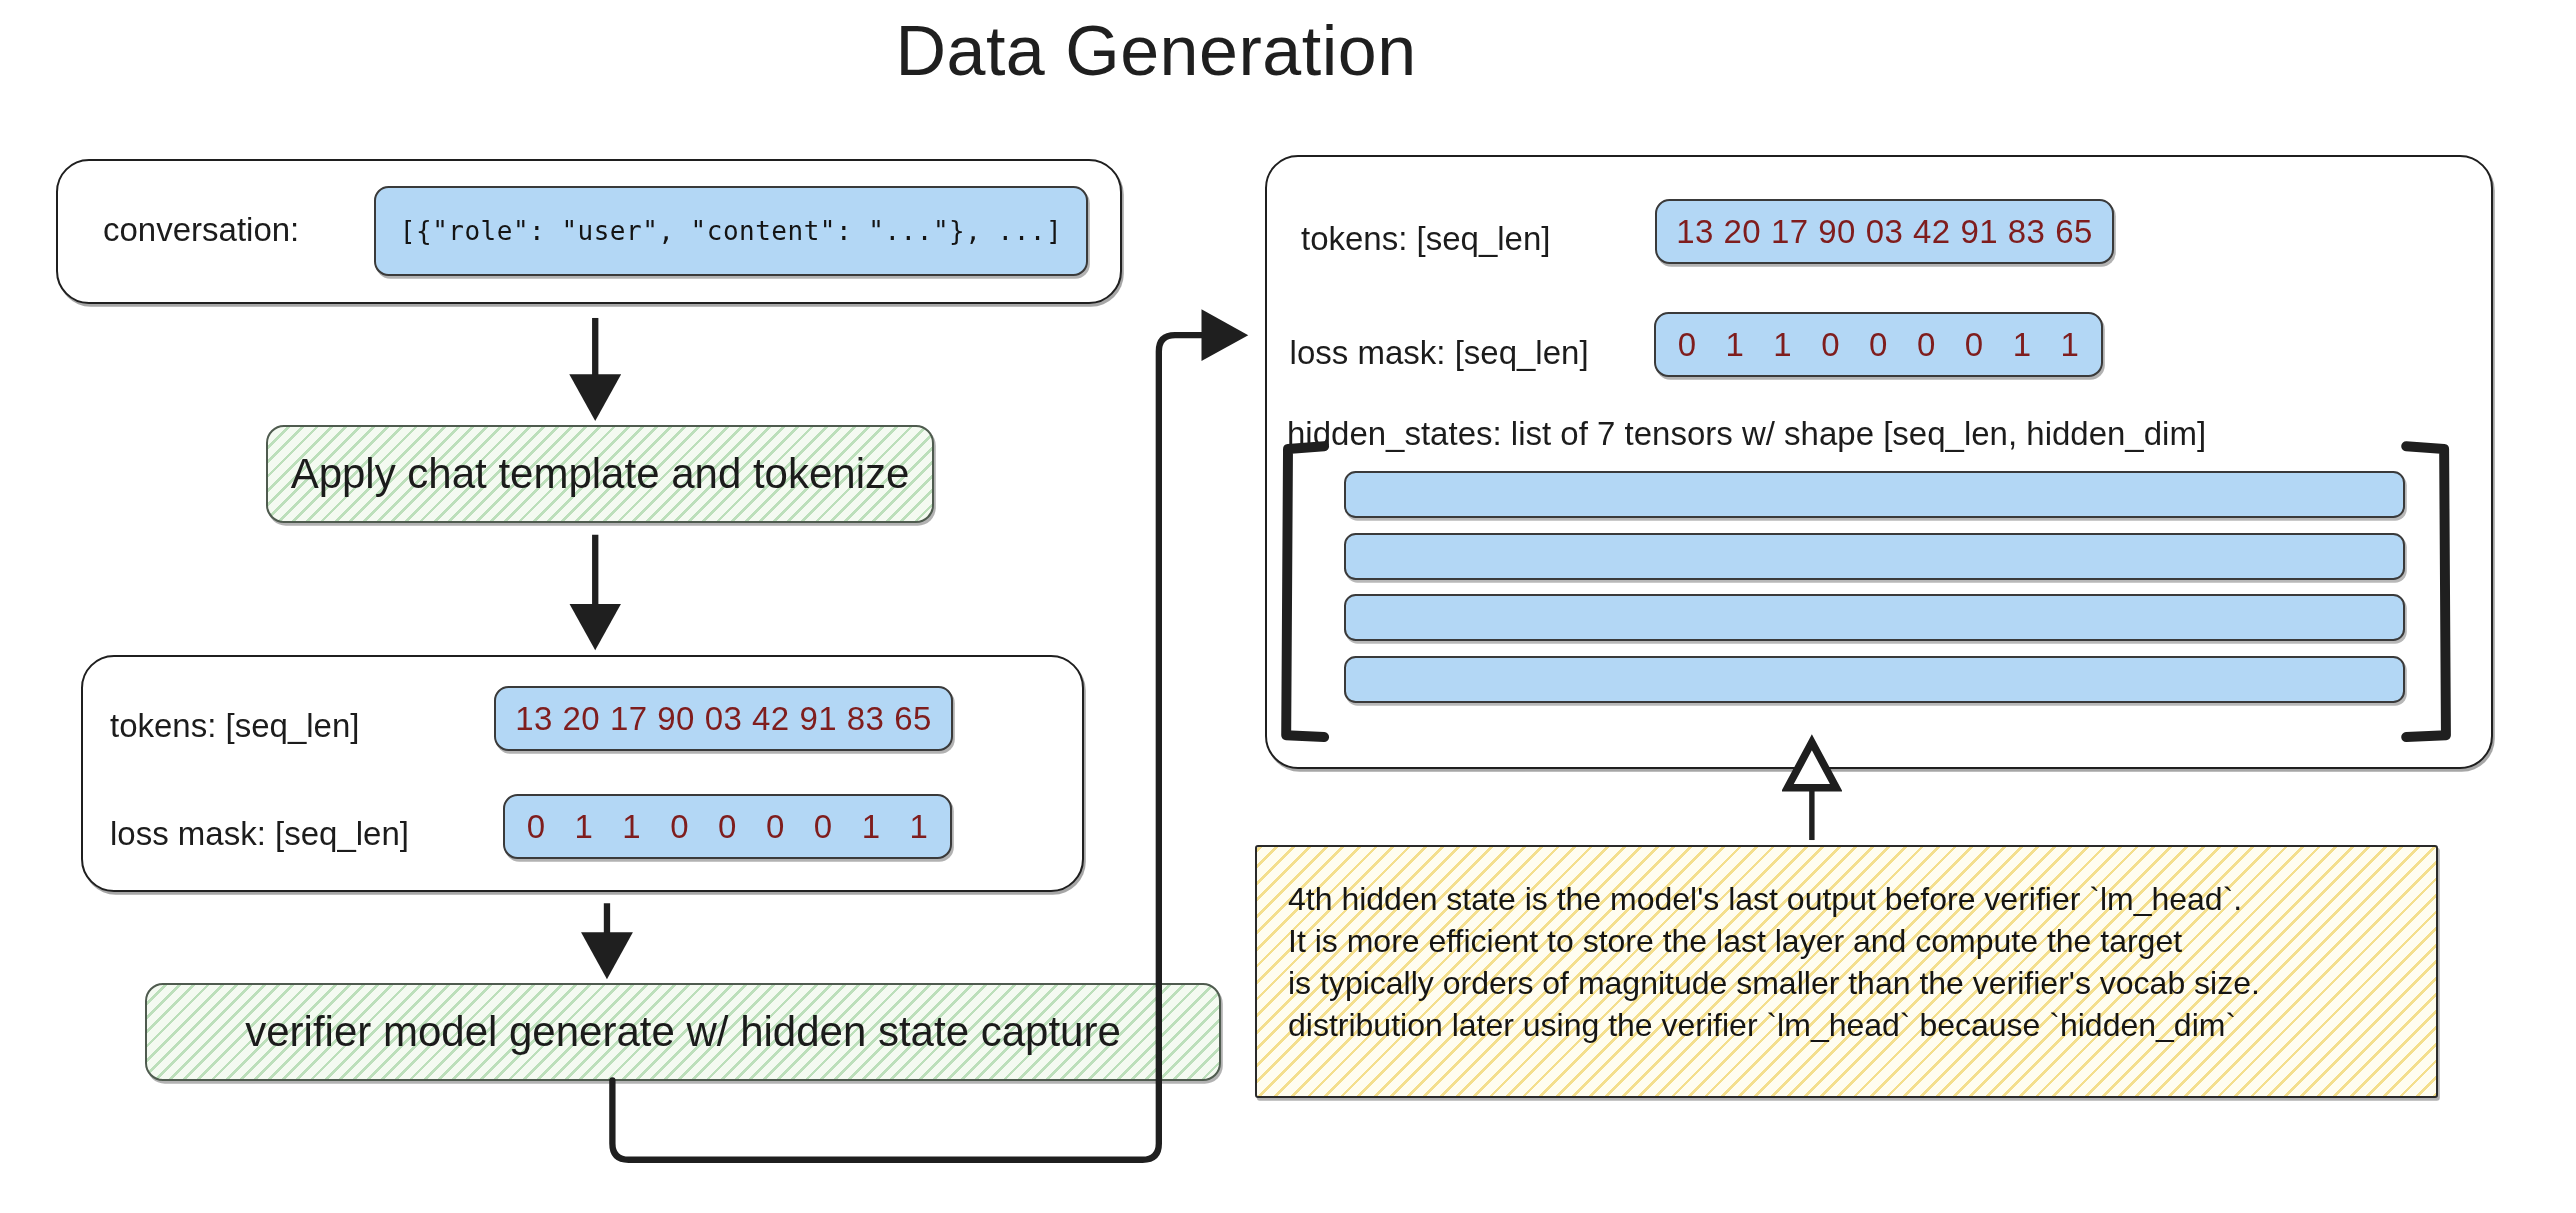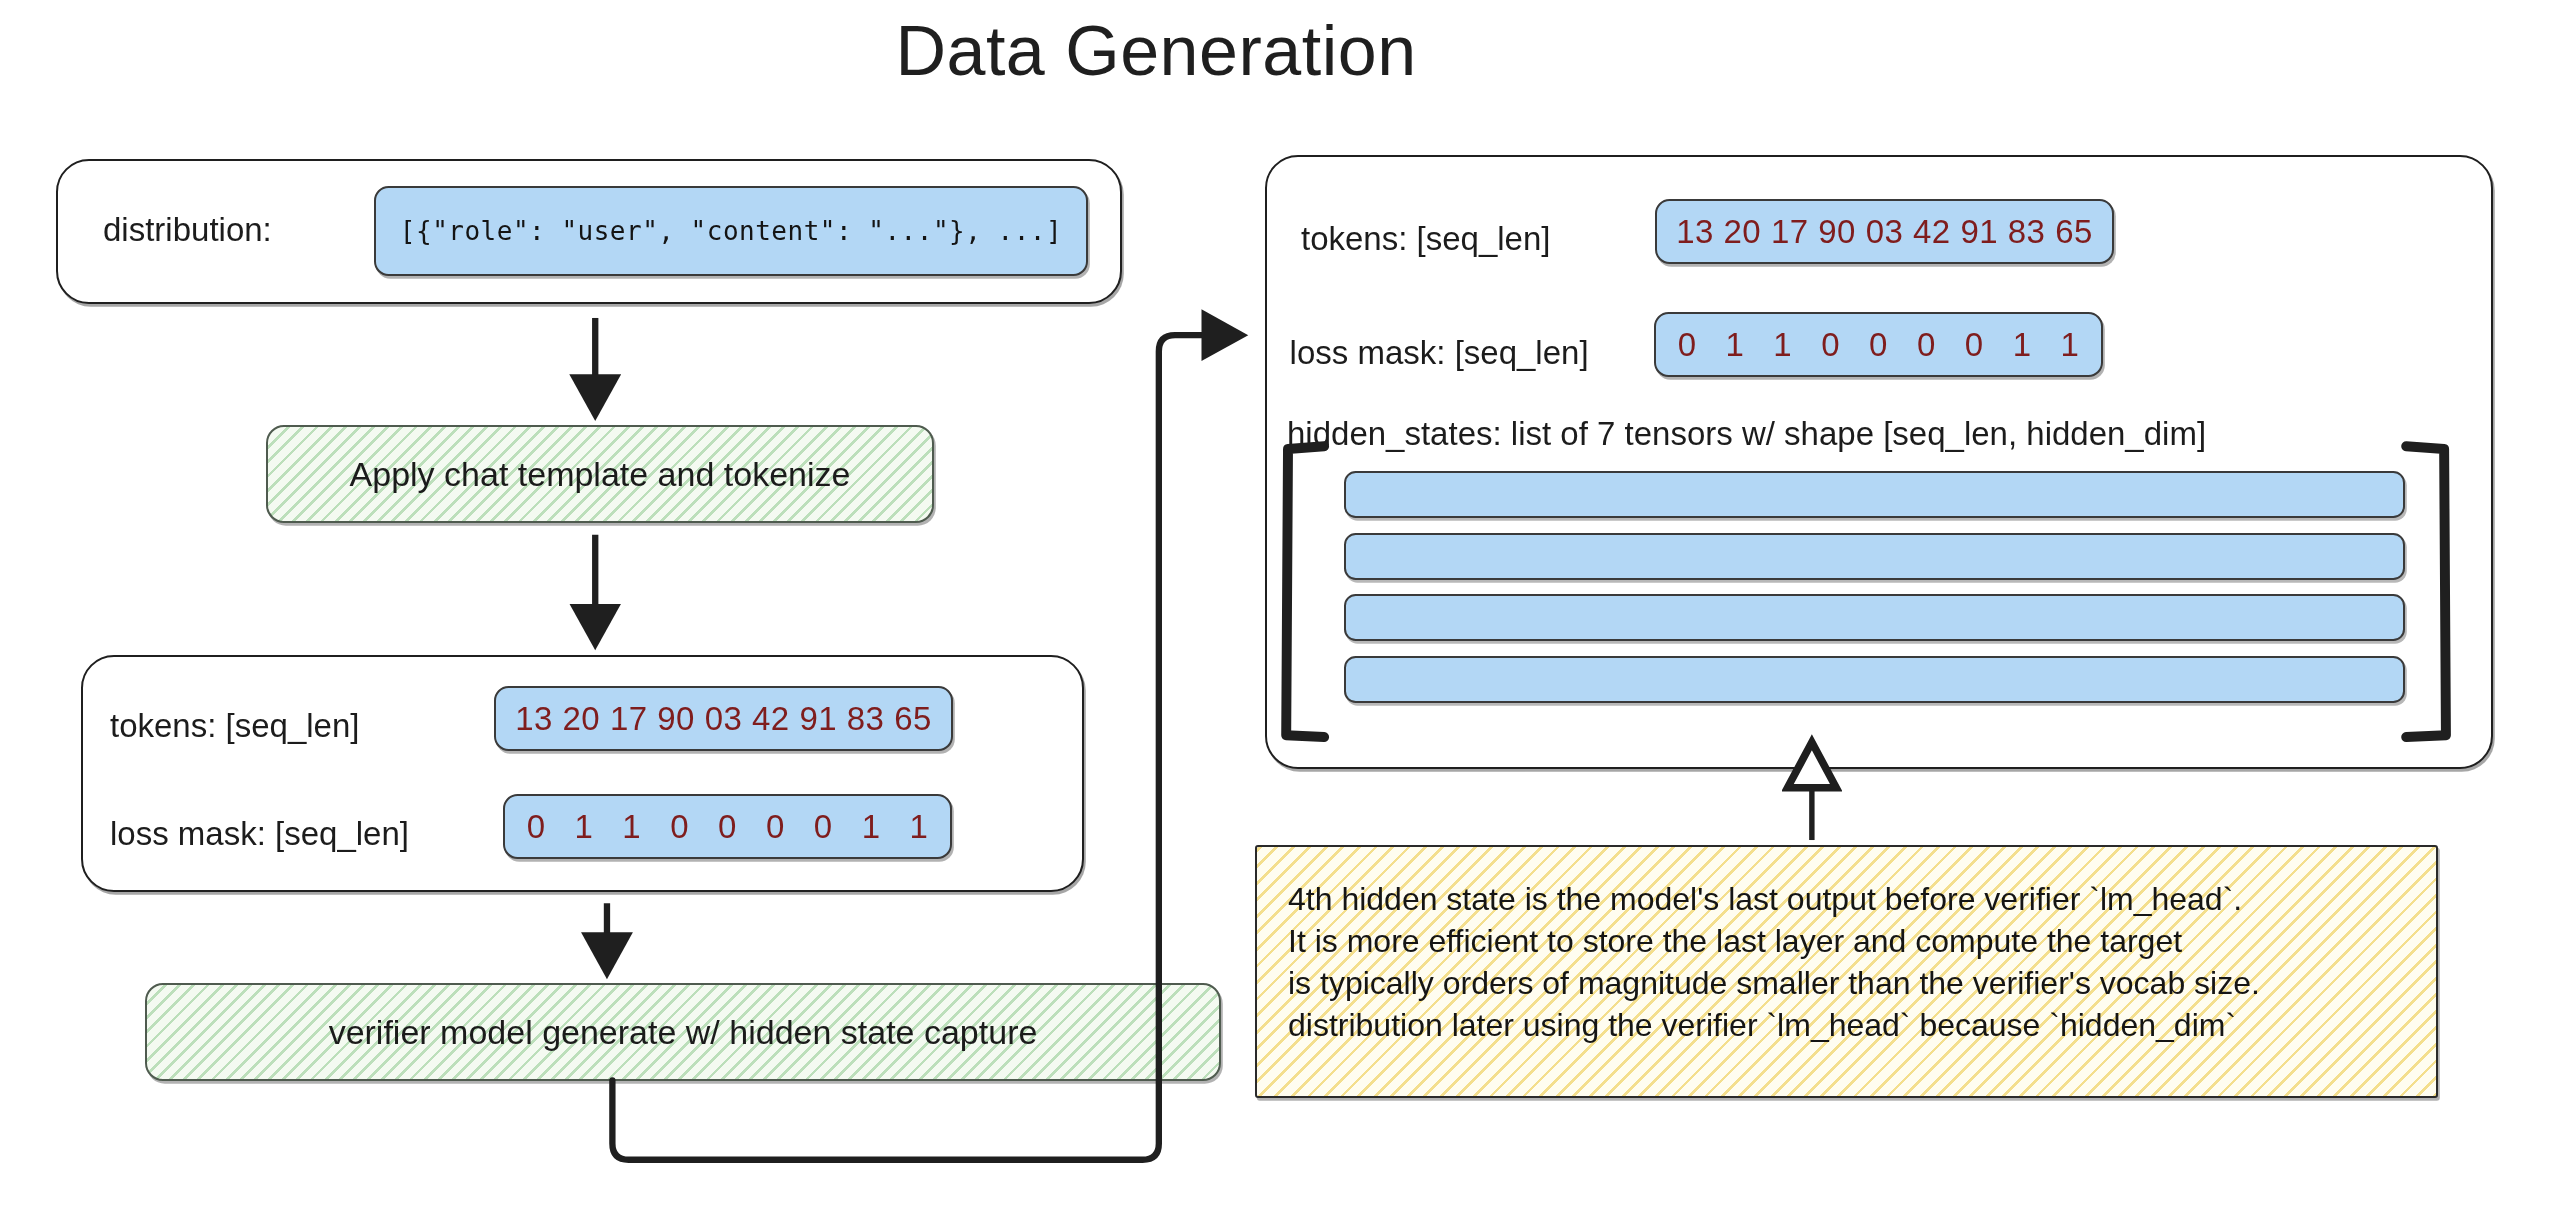--- a/index.html
+++ b/index.html
@@ -94,21 +94,21 @@
         rgba(120, 190, 120, 0.45) 0px,
         rgba(120, 190, 120, 0.45) 2.7px,
         rgba(255,255,255,0) 2.7px,
         rgba(255,255,255,0) 10px);
     display: flex;
     align-items: center;
     justify-content: center;
     box-shadow: 1.8px 2.7px 0 rgba(0,0,0,0.30);
   }
   .proc-label {
-    font-size: 34px;
+    font-size: 42px;
     color: #1b1b1b;
     white-space: nowrap;
   }
 
   
   .note-box {
     position: absolute;
     box-sizing: border-box;
     border: 2.7px solid #2a2a2a;
     border-radius: 3px;
@@ -149,21 +149,21 @@
   }
 </style>
 </head>
 <body>
 
 <div id="stage">
 
   <div class="page-title">Data Generation</div>
 
   <div class="panel" style="left:56px; top:159px; width:1066px; height:145px;">
-    <div class="field-label" style="left:45px; top:52px;">distribution:</div>
+    <div class="field-label" style="left:45px; top:52px;">conversation:</div>
     <div class="chip" style="left:316px; top:25px; width:714px; height:90px;">
       <span class="chip-mono">[{"role": "user", "content": "..."}, ...]</span>
     </div>
   </div>
 
   <div class="proc-box" style="left:266px; top:425px; width:668px; height:98px;">
     <span class="proc-label">Apply chat template and tokenize</span>
   </div>
 
   <div class="panel" style="left:81px; top:655px; width:1003px; height:237px;">

